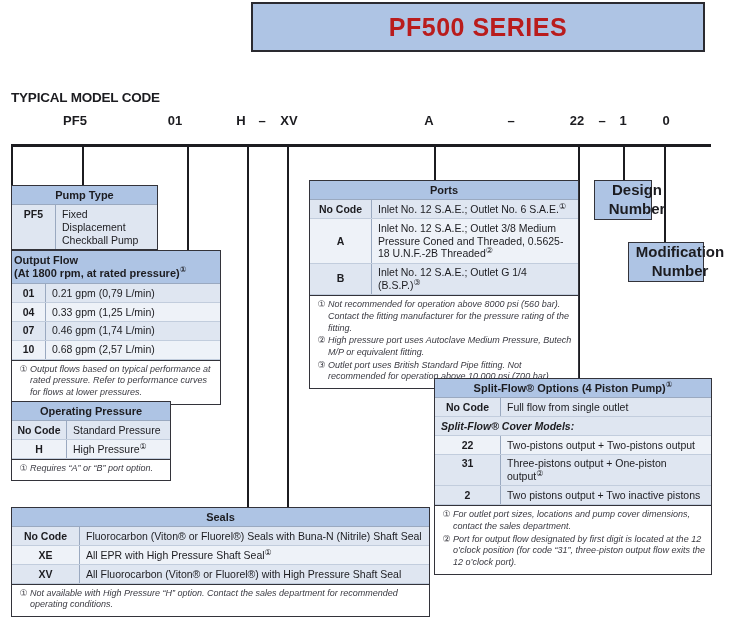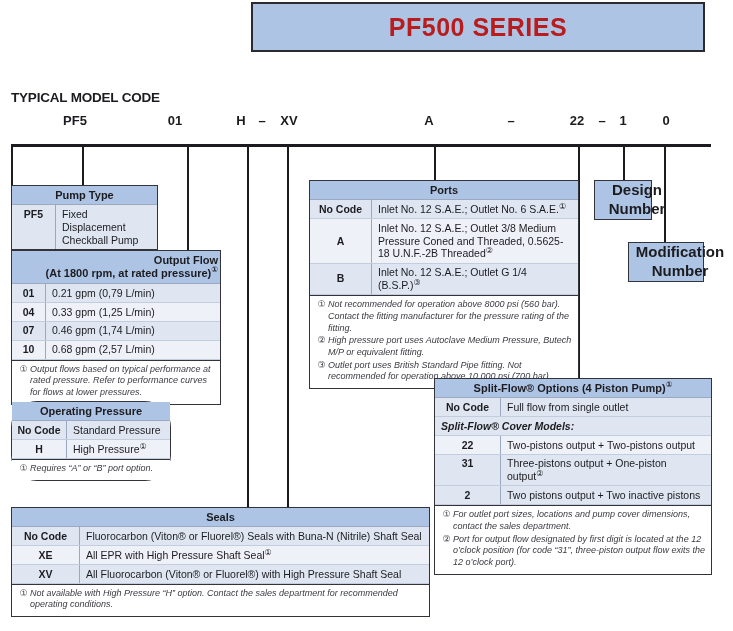--- a/index.html
+++ b/index.html
@@ -41,21 +41,21 @@
   
   .tbl{
     border:1.6px solid #33333a;background:#f0abfc;box-sizing:border-box;
     font-size:10.5px;line-height:1.22;
   }
   .tbl .hdr{
     background:#aec4e4;font-weight:bold;text-align:center;
     padding:2.5px 2px;font-size:11px;border-bottom:1px solid #9aa9c0;
   }
   .tbl .hdr2{
-    background:#aec4e4;font-weight:bold;text-align:right;
+    background:#aec4e4;font-weight:bold;text-align:left;
     padding:2.5px 2px 3px;font-size:11px;border-bottom:1px solid #9aa9c0;
   }
   .row{display:flex;align-items:stretch;border-bottom:1px solid #c2cddd;}
   .row:last-of-type{border-bottom:none;}
   .row.alt{background:#dfe6f1;}
   .row.plain{background:#eef2f8;}
   .cellA{
     font-weight:bold;text-align:center;padding:2.5px 2px;
     border-right:1px solid #9aa9c0;box-sizing:border-box;flex:none;
   }
@@ -145,21 +145,21 @@
     <div class="cellB">0.68 gpm (2,57 L/min)</div>
   </div>
   <div class="notes">
     <div class="note">
       <span class="n">①</span>
       <span class="x">Output flows based on typical performance at rated pressure. Refer to performance curves for flows at lower pressures.</span>
     </div>
   </div>
 </div>
 
-<div class="abs tbl" style="left:11px;top:401px;width:160px;border-radius:26px;">
+<div class="abs tbl" style="left:11px;top:401px;width:160px;">
   <div class="hdr">Operating Pressure</div>
   <div class="row alt">
     <div class="cellA" style="width:55px;">No Code</div>
     <div class="cellB"><span>Standard Pressure</span><sup></sup></div>
   </div>
   <div class="row plain">
     <div class="cellA" style="width:55px;">H</div>
     <div class="cellB"><span>High Pressure</span><sup>①</sup></div>
   </div>
   <div class="notes">

